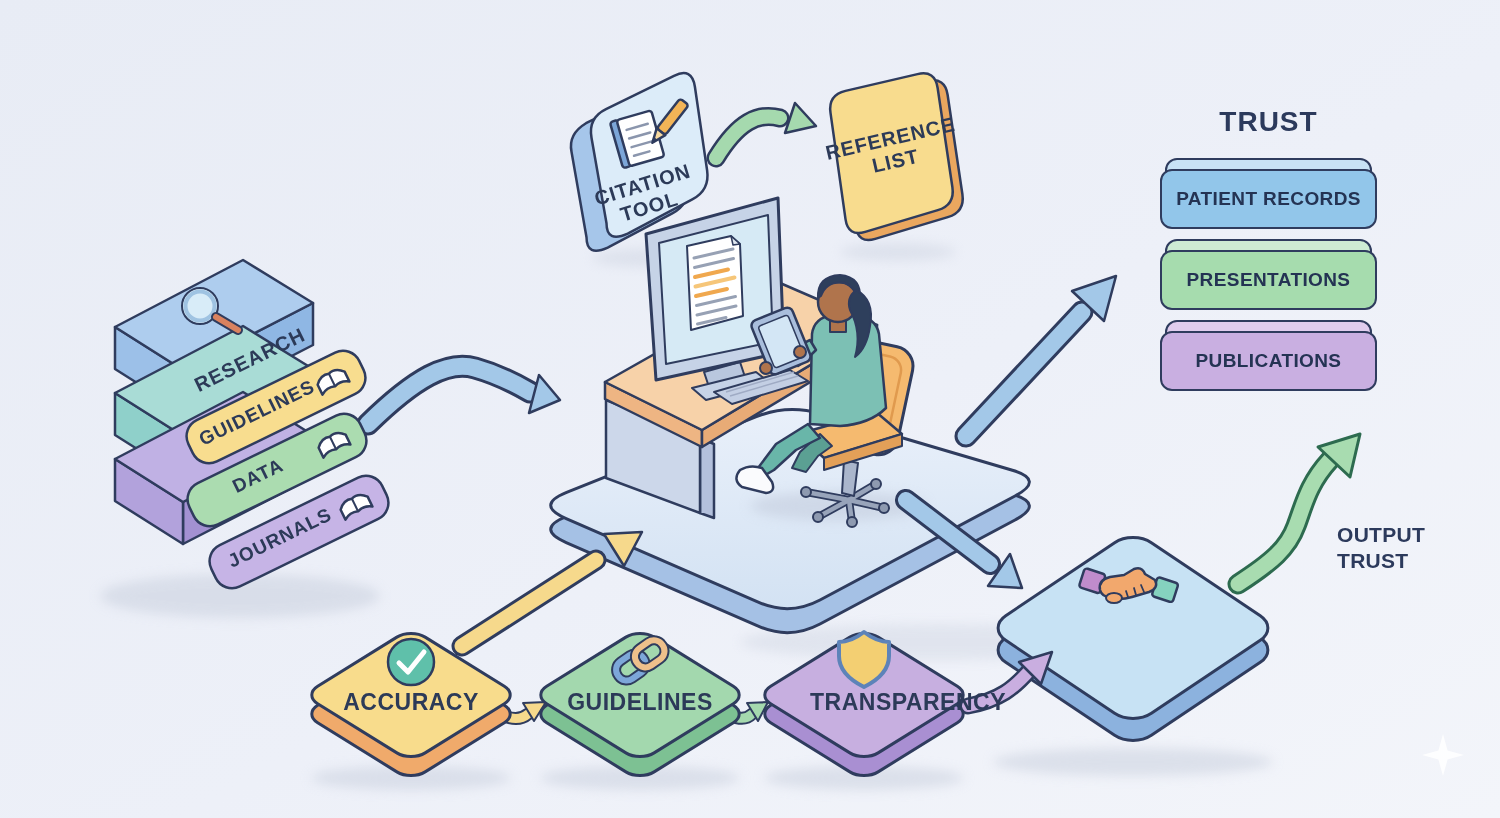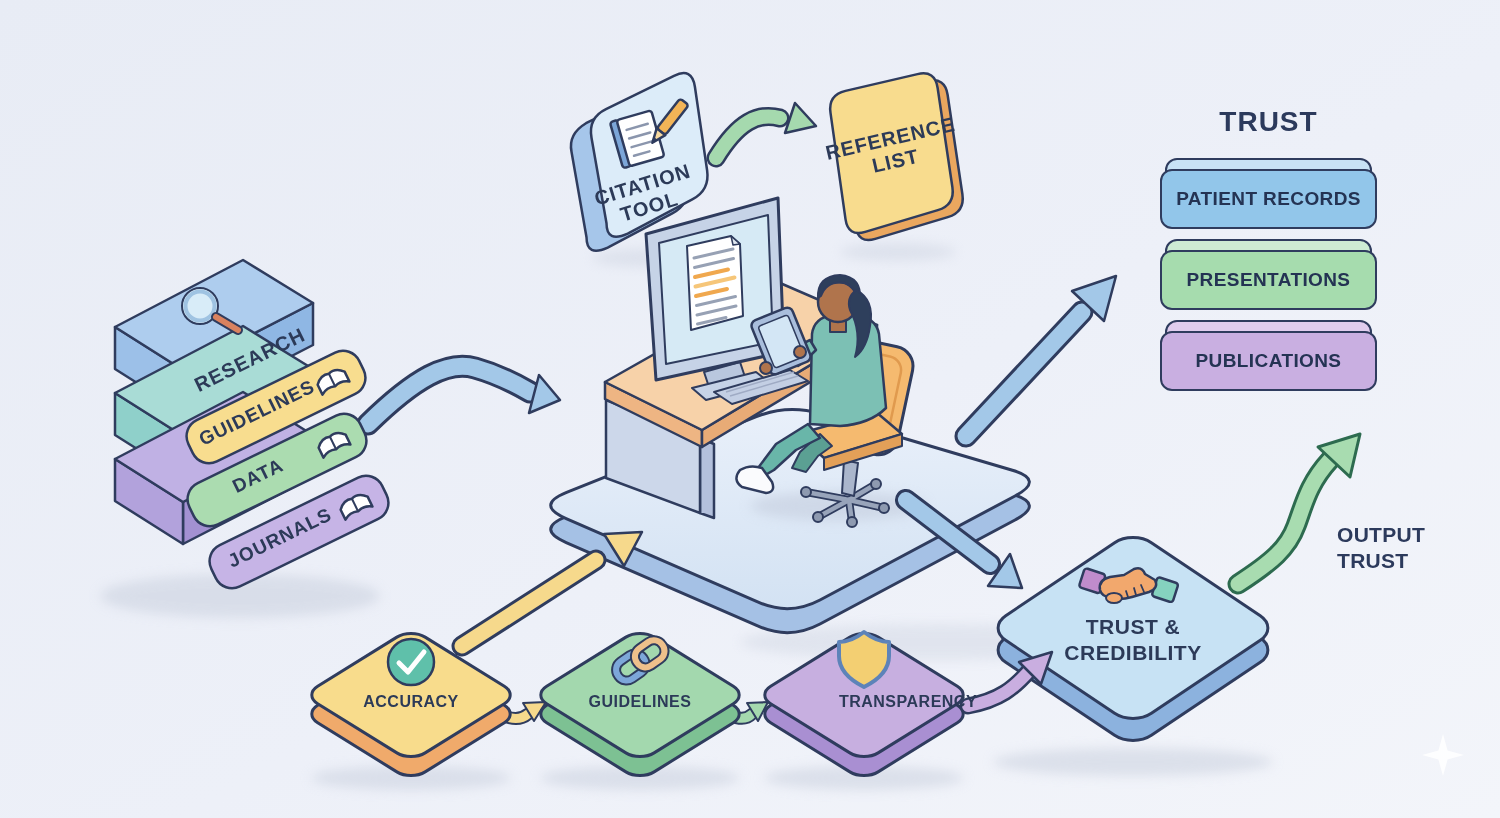--- a/index.html
+++ b/index.html
@@ -7,21 +7,21 @@
   #canvas{position:relative;width:1500px;height:818px;overflow:hidden;
     background:linear-gradient(150deg,#e8ecf5 0%,#edf0f8 55%,#f3f5fa 100%);color:#2c3a58;}
   #scene{position:absolute;inset:0;z-index:1;}
   .ov{position:absolute;z-index:2;white-space:nowrap;color:#2c3a58;transform-origin:center;}
   .ctr{transform:translate(-50%,-50%);} 
   #title{position:absolute;left:64px;top:50px;z-index:2;font-size:45px;line-height:51px;color:#2c3a5c;}
   #title .b{font-weight:700;}
   #title .r{font-weight:400;color:#33415f;}
   .iso-label{font-weight:600;font-size:19px;letter-spacing:1px;text-align:center;}
   .card-label{font-weight:600;font-size:20px;letter-spacing:1px;line-height:23px;text-align:center;}
-  .diamond-label{font-weight:700;font-size:16px;letter-spacing:.5px;text-align:center;}
+  .diamond-label{font-weight:700;font-size:23px;letter-spacing:.5px;text-align:center;}
   #output-heading{position:absolute;left:1160px;top:106px;width:217px;z-index:2;text-align:center;
     font-size:28px;font-weight:700;letter-spacing:1px;color:#2c3a5c;}
   .out-btn{position:absolute;left:1160px;width:217px;height:70px;z-index:2;}
   .out-strip{position:absolute;left:5px;right:5px;top:0;height:44px;border:2.5px solid #2f3c5e;border-radius:12px;}
   .out-face{position:absolute;left:0;right:0;top:11px;height:56px;border:2.5px solid #2f3c5e;border-radius:12px;
     display:flex;align-items:center;justify-content:center;font-size:19px;font-weight:600;letter-spacing:.4px;color:#243353;}
   #better-care{position:absolute;left:1337px;top:522px;z-index:2;font-size:21px;line-height:26px;font-weight:700;color:#2c3a5c;letter-spacing:.3px;}
   #better-care span{display:block;}
   #sparkle{position:absolute;left:1422px;top:734px;width:42px;height:42px;z-index:2;background:#fff;opacity:.85;
     clip-path:polygon(50% 0%,61% 39%,100% 50%,61% 61%,50% 100%,39% 61%,0% 50%,39% 39%);}
@@ -328,24 +328,20 @@
 </div>
 <div class="out-btn" style="top:320px;">
   <div class="out-strip" style="background:#e0cdee;"></div>
   <div class="out-face" style="background:#c9afe1;">PUBLICATIONS</div>
 </div>
 
 <div class="ov diamond-label ctr" style="left:411px;top:702px;">ACCURACY</div>
 <div class="ov diamond-label ctr" style="left:640px;top:702px;">GUIDELINES</div>
 <div class="ov diamond-label ctr" style="left:864px;top:702px;margin-left:44px;">TRANSPARENCY</div>
 
-<div class="ov diamond-label ctr" id="trust-label" style="left:1133px;top:640px;">
-  <span>TRUST &amp;</span>
-  <span>CREDIBILITY</span>
-</div>
 
 <div id="better-care">
   <span>OUTPUT</span>
   <span>TRUST</span>
 </div>
 
 <div id="sparkle"></div>
 
 </div>
 

